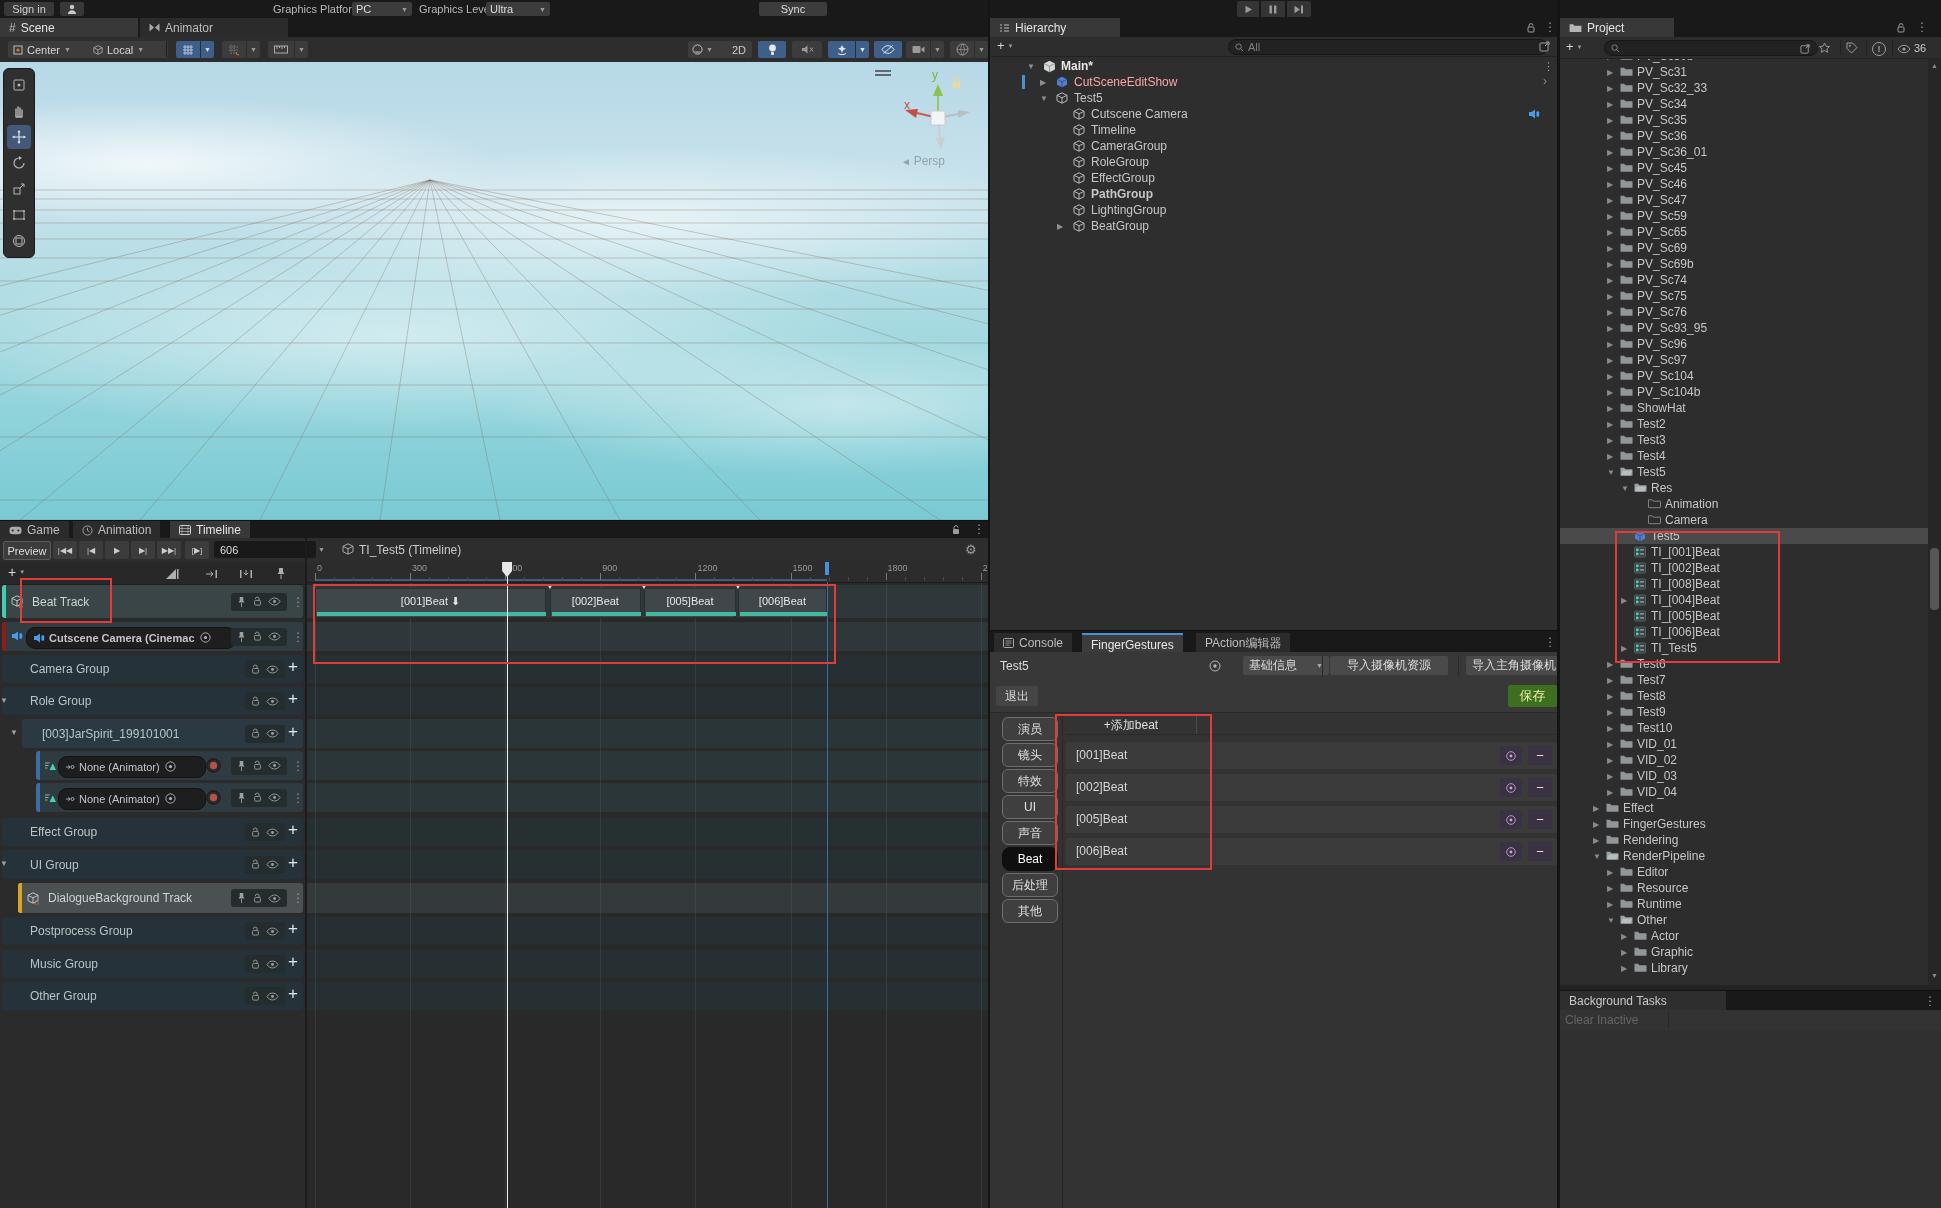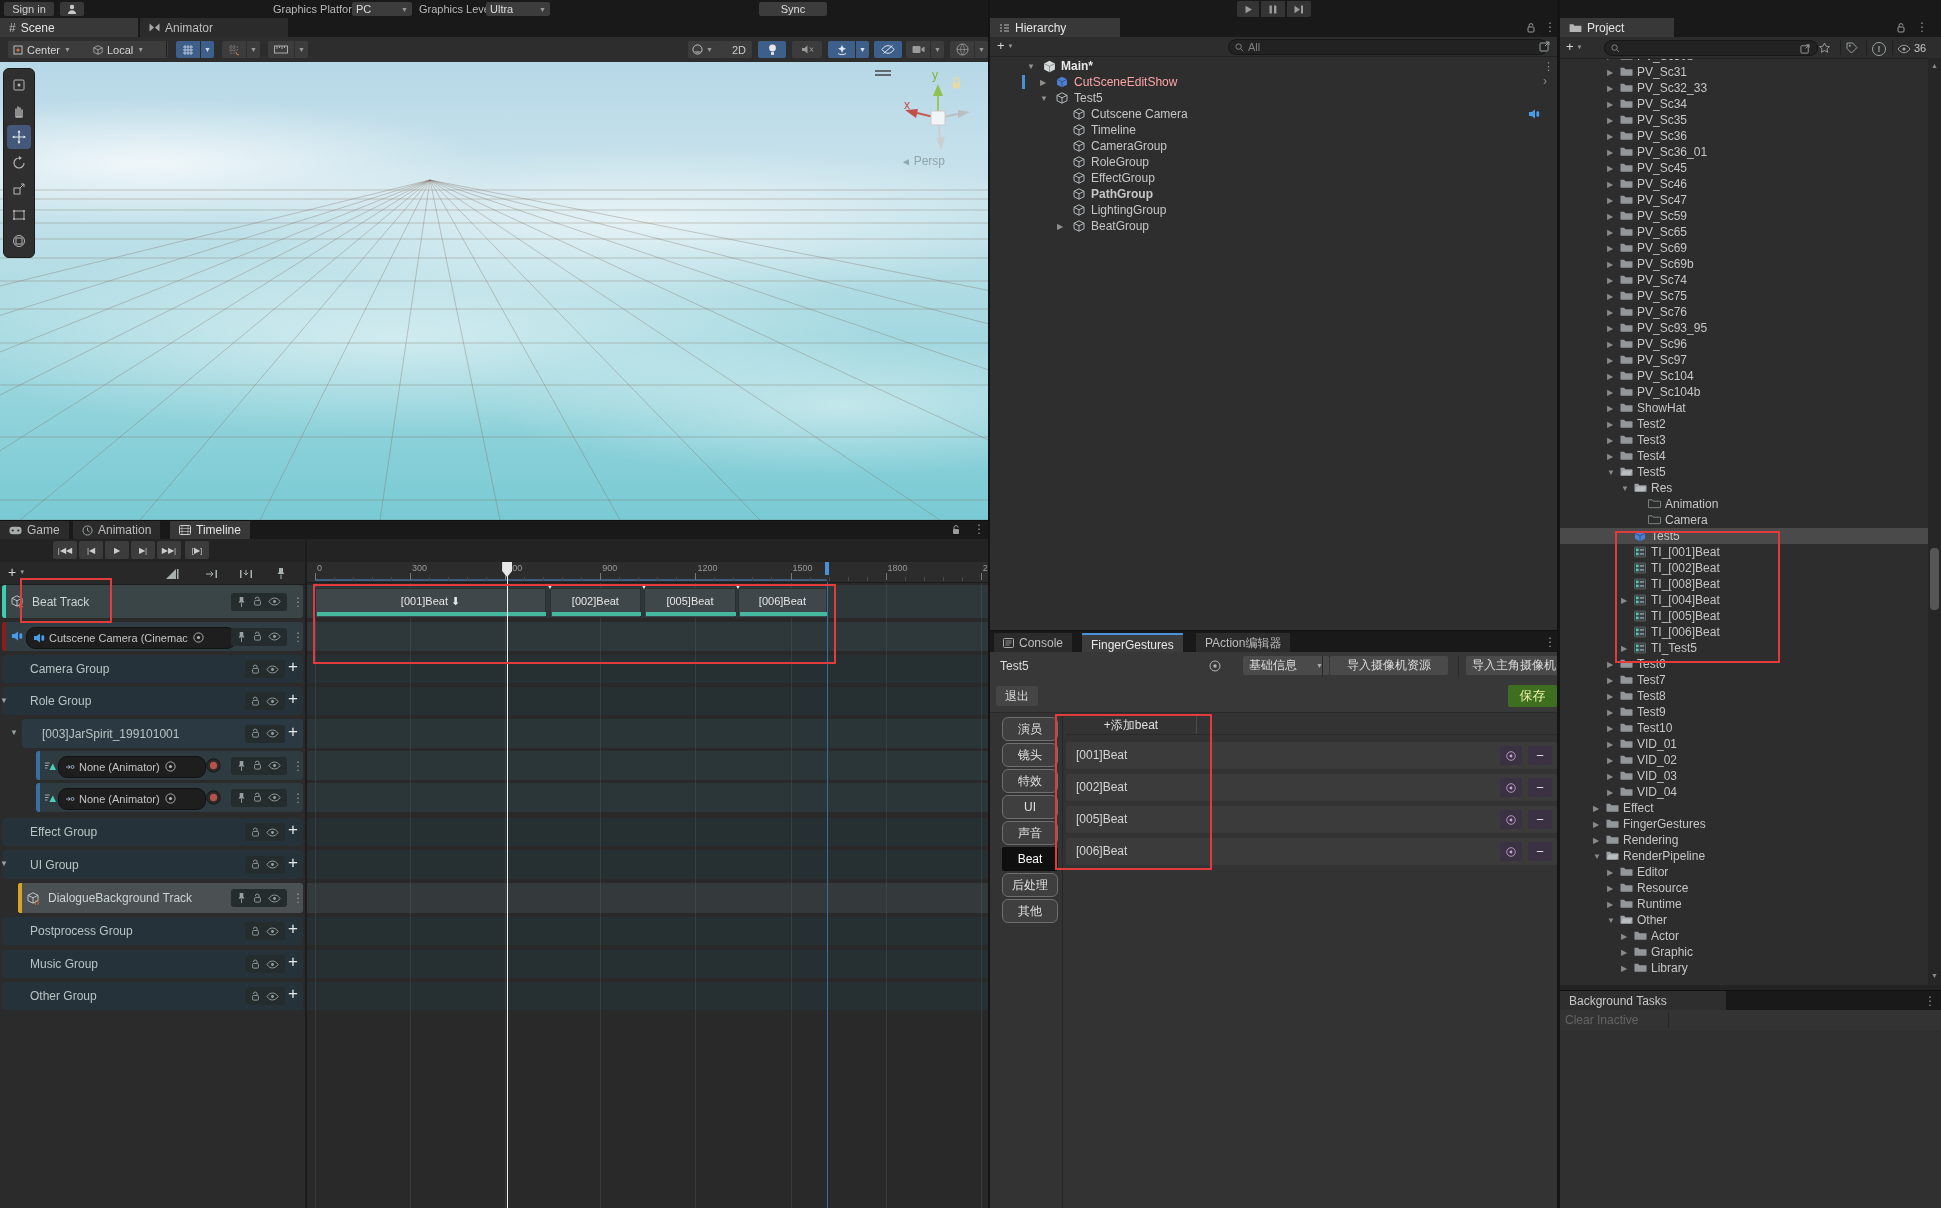--- a/index.html
+++ b/index.html
@@ -307,20 +307,31 @@
         </svg>
         <span>Timeline</span>
       </div>
     <svg class="abs" style="left:951px;top:3px" width="10" height="12" viewBox="0 0 10 12">
         <path d="M3 5V3.6a2 2 0 0 1 4 0" fill="none" stroke="#9c9c9c"></path>
         <rect x="2" y="5" width="6" height="5" rx="1" fill="#9c9c9c"></rect>
       </svg>
     <div class="abs kebab" style="left:973px;top:3px">⋮</div>
   </div>
 
+  <div class="abs" style="left:0;top:538px;width:990px;height:24px;background:#2d2d2d;border-bottom:1px solid #1f1f1f">
+    <div class="abs ctr f11" style="left:3px;top:3px;width:46px;height:17px;background:#3c3c3c;border:1px solid #5a5a5a;border-radius:2px;color:#ddd">Preview</div>
+    <div id="transport"></div>
+    <div class="abs flex f11" style="left:214px;top:3px;width:96px;height:17px;background:#191919;border-radius:2px;color:#ddd;padding-left:6px">606</div>
+    <div class="abs" style="left:318px;top:8px;font-size:7px;color:#999">▼</div>
+    <svg class="abs" style="left:342px;top:5px" width="12" height="12" viewBox="0 0 12 12">
+        <path d="M6 .8 11 3.3v5.4L6 11.2 1 8.7V3.3Z M1 3.3 6 5.8l5-2.5M6 5.8v5.4" fill="none" stroke="#b5b5b5" stroke-width=".9"></path>
+      </svg>
+    <div class="abs f12 nw" style="left:359px;top:5px;color:#c9c9c9">TI_Test5 (Timeline)</div>
+    <div class="abs" style="left:965px;top:4px;color:#999;font-size:13px">⚙</div>
+  </div>
 
   <div class="abs" style="left:0;top:562px;width:305px;height:646px;background:#2b2b2b"></div>
   <div class="abs" style="left:0;top:562px;width:305px;height:22px;background:#282828;border-bottom:1px solid #1f1f1f">
     <div class="abs flex" style="left:8px;top:3px;gap:3px">
         <span style="color:#d8d8d8;font-size:14px;line-height:14px">+</span>
         <span style="font-size:6px;color:#999">▼</span>
       </div>
     <svg class="abs" style="left:165px;top:6px" width="14" height="12" viewBox="0 0 14 12">
         <path d="M1 11 11 11 11 1z" fill="#a8b0b0"></path>
         <rect x="12" y="1" width="1.5" height="10" fill="#a8b0b0"></rect>
@@ -448,21 +459,21 @@
         <div class="abs" style="left: 290px; top: 10.5px; color: rgb(156, 156, 156); font-size: 12px; line-height: 12px;">⋮</div>
       </div>
       <div class="abs" style="left: 2px; top: 622px; width: 301px; height: 29px; background: rgb(48, 62, 68); border-radius: 3px;">
         <div class="abs" style="left: 0px; top: 0px; width: 4px; height: 29px; background: rgb(139, 29, 29); border-radius: 3px 0px 0px 3px;"></div>
         <div class="abs" style="left: 9px; top: 8px;">
           <svg width="12" height="12" viewBox="0 0 12 12">
             <path d="M1 4h2.6L7 1.5v9L3.6 8H1z" fill="#4a9be8"></path>
             <rect x="8.4" y="3.2" width="2.8" height="5.6" rx="1.2" fill="#4a9be8"></rect>
           </svg>
         </div>
-        <div class="abs" style="left: 24px; top: 4.5px; width: 196px; height: 20px; background: rgb(30, 30, 30); border: 1px solid rgb(18, 18, 18); border-radius: 9px; display: flex; align-items: center; gap: 4px; padding: 0px 6px; overflow: hidden;">
+        <div class="abs" style="left: 24px; top: 4.5px; width: 196px; height: 20px; background: rgb(30, 30, 30); border: 1px solid rgb(18, 18, 18); border-radius: 9px; display: flex; align-items: center; gap: 4px; padding: 0px 6px; overflow: hidden; font-weight: bold;">
           <svg width="12" height="12" viewBox="0 0 12 12">
             <path d="M1 4h2.6L7 1.5v9L3.6 8H1z" fill="#4a9be8"></path>
             <rect x="8.4" y="3.2" width="2.8" height="5.6" rx="1.2" fill="#4a9be8"></rect>
           </svg>
           <div class="abs" style="position: static; color: rgb(196, 196, 196); font-size: 11px; white-space: nowrap;">Cutscene Camera (Cinemac</div>
           <div class="abs" style="position: static;">
             <svg width="13" height="13" viewBox="0 0 14 14">
               <circle cx="7" cy="7" r="5" fill="none" stroke="#b5b5b5"></circle>
               <circle cx="7" cy="7" r="1.7" fill="#b5b5b5"></circle>
             </svg>
@@ -966,21 +977,21 @@
     <div id="cs-sidebar"></div>
     <div class="abs ctr f12" style="left:76px;top:64px;width:130px;height:18px;color:#e0e0e0">+添加beat</div>
     <div class="abs" style="left:206px;top:62px;width:1px;height:20px;background:#4a4a4a"></div>
     <div class="abs" style="left:76px;top:82px;width:491px;height:1px;background:#2a2a2a"></div>
     <div id="cs-beats"></div>
   <div class="abs" style="left: 12px; top: 65px; width: 54px; height: 22px; display: flex; align-items: center; justify-content: center; font-size: 12px; border-radius: 6px; background: rgb(63, 63, 63); color: rgb(224, 224, 224); border: 1px solid rgb(110, 110, 110);">演员</div>
       <div class="abs" style="left: 12px; top: 91px; width: 54px; height: 22px; display: flex; align-items: center; justify-content: center; font-size: 12px; border-radius: 6px; background: rgb(63, 63, 63); color: rgb(224, 224, 224); border: 1px solid rgb(110, 110, 110);">镜头</div>
       <div class="abs" style="left: 12px; top: 117px; width: 54px; height: 22px; display: flex; align-items: center; justify-content: center; font-size: 12px; border-radius: 6px; background: rgb(63, 63, 63); color: rgb(224, 224, 224); border: 1px solid rgb(110, 110, 110);">特效</div>
       <div class="abs" style="left: 12px; top: 143px; width: 54px; height: 22px; display: flex; align-items: center; justify-content: center; font-size: 12px; border-radius: 6px; background: rgb(63, 63, 63); color: rgb(224, 224, 224); border: 1px solid rgb(110, 110, 110);">UI</div>
       <div class="abs" style="left: 12px; top: 169px; width: 54px; height: 22px; display: flex; align-items: center; justify-content: center; font-size: 12px; border-radius: 6px; background: rgb(63, 63, 63); color: rgb(224, 224, 224); border: 1px solid rgb(110, 110, 110);">声音</div>
-      <div class="abs" style="left: 12px; top: 195px; width: 54px; height: 22px; display: flex; align-items: center; justify-content: center; font-size: 12px; border-radius: 2px; background: rgb(15, 15, 15); color: rgb(255, 255, 255); border: 1px solid rgb(15, 15, 15);">Beat</div>
+      <div class="abs" style="left: 12px; top: 195px; width: 54px; height: 22px; display: flex; align-items: center; justify-content: center; font-size: 12px; border-radius: 8px; background: rgb(15, 15, 15); color: rgb(255, 255, 255); border: 1px solid rgb(15, 15, 15);">Beat</div>
       <div class="abs" style="left: 12px; top: 221px; width: 54px; height: 22px; display: flex; align-items: center; justify-content: center; font-size: 12px; border-radius: 6px; background: rgb(63, 63, 63); color: rgb(224, 224, 224); border: 1px solid rgb(110, 110, 110);">后处理</div>
       <div class="abs" style="left: 12px; top: 247px; width: 54px; height: 22px; display: flex; align-items: center; justify-content: center; font-size: 12px; border-radius: 6px; background: rgb(63, 63, 63); color: rgb(224, 224, 224); border: 1px solid rgb(110, 110, 110);">其他</div>
       <div class="abs" style="left: 76px; top: 90px; width: 491px; height: 27px; background: rgb(59, 59, 59); border-radius: 2px;">
         <div class="abs" style="left: 10px; top: 6px; color: rgb(213, 213, 213); font-size: 12px; white-space: nowrap;">[001]Beat</div>
         <div class="abs" style="left: 434px; top: 4px; width: 22px; height: 19px; background: rgb(58, 49, 66); border-radius: 2px; display: flex; align-items: center; justify-content: center;">
           <svg width="12" height="12" viewBox="0 0 14 14">
             <circle cx="7" cy="7" r="5" fill="none" stroke="#cfa6e0"></circle>
             <circle cx="7" cy="7" r="1.7" fill="#cfa6e0"></circle>
           </svg>
         </div>

